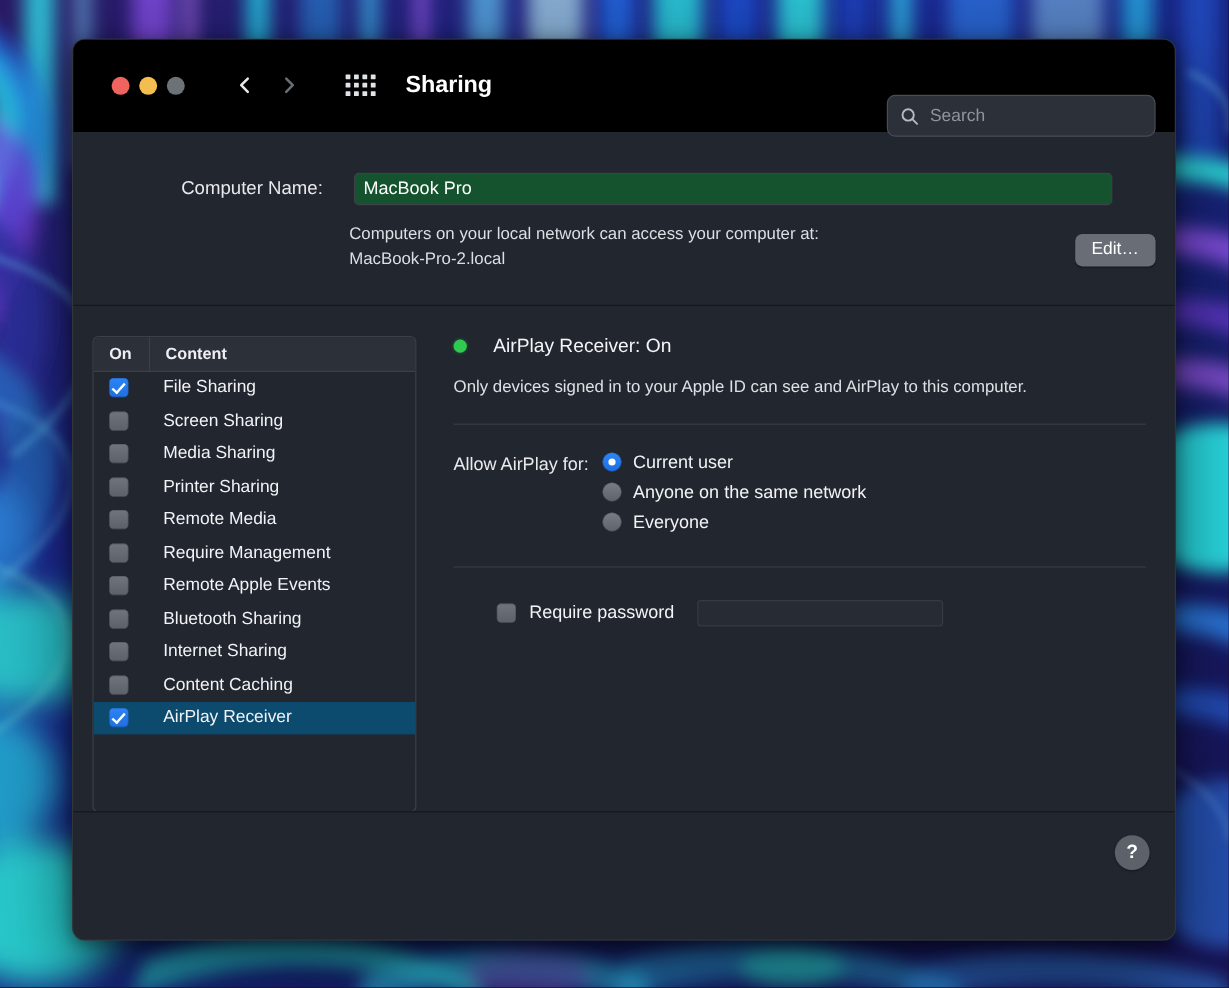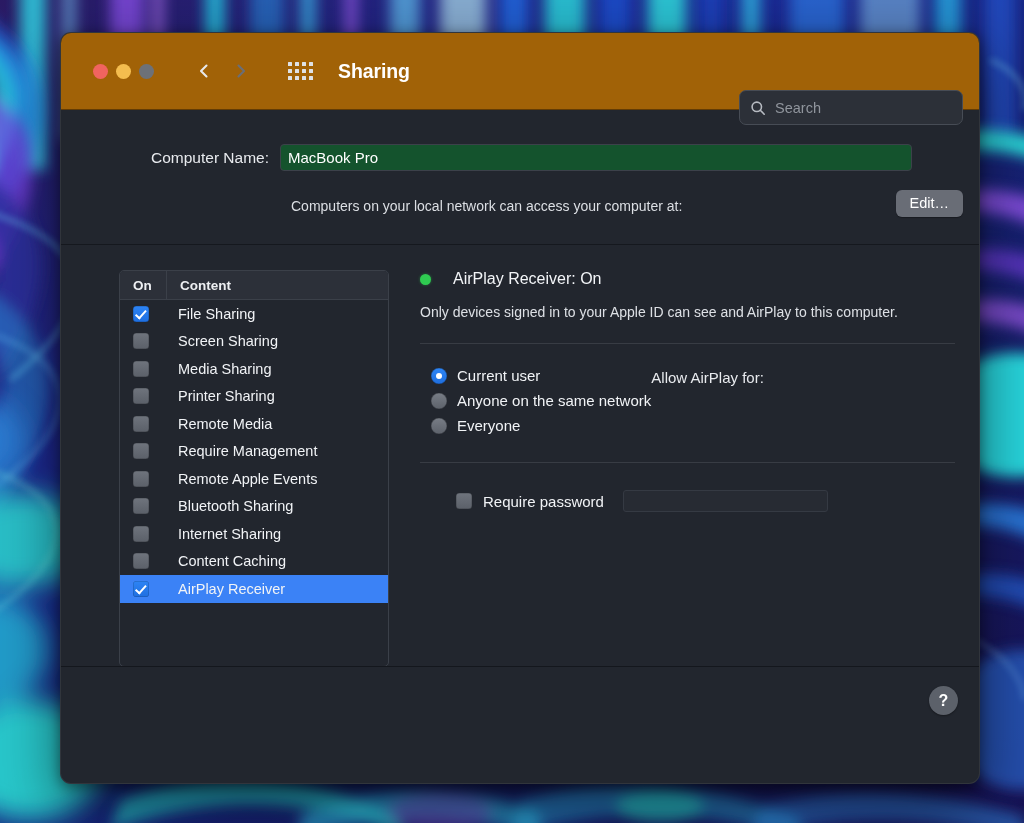--- a/index.html
+++ b/index.html
@@ -36,21 +36,21 @@
     border-radius: 11px;
     background: #22262e;
     box-shadow: 0 22px 60px rgba(0,0,0,0.55), 0 3px 14px rgba(0,0,0,0.45);
     overflow: hidden;
     border: 1px solid rgba(255,255,255,0.07);
   }
 
   
   #titlebar {
     height: 77px;
-    background: #a16207;
+    background: #000000;
     display: flex;
     align-items: center;
     padding: 0 22px 0 22px;
     position: relative;
     border-bottom: 1px solid rgba(0,0,0,0.38);
   }
   .traffic { display: flex; gap: 8px; align-items: center; margin-left: 10px; }
   .light { width: 15px; height: 15px; border-radius: 50%; }
   .light.red    { background: #f0645f; }
   .light.yellow { background: #f4bd4f; }
@@ -70,21 +70,21 @@
     margin-left: 25px;
     font-size: 19.5px;
     font-weight: bold;
     color: #ffffff;
     letter-spacing: -0.1px;
   }
 
   #search-box {
     position: absolute;
     right: 16px;
-    top: 57px;
+    top: 46px;
     width: 224px;
     height: 35px;
     border-radius: 7px;
     background: #2c3038;
     border: 1px solid #474c55;
     display: flex;
     align-items: center;
     padding: 0 10px;
     gap: 9px;
   }
@@ -95,51 +95,51 @@
     font-size: 14.5px; color: #d6d9de; width: 100%;
   }
   #search-input::placeholder { color: #90959d; }
 
   
   #name-section {
     padding: 34px 16px 27px 16px;
     border-bottom: 1px solid #15181e;
     background: #22262e;
   }
-  .row-name { display: flex; align-items: center; }
+  .row-name { display: flex; align-items: center; gap: 15px; }
   #name-label {
     width: 203px; text-align: right; padding-right: 11px;
     font-size: 15.5px; color: #e8eaee;
   }
   #name-field {
     width: 632px; height: 27px;
     background: #14532d;
     border: 1px solid #3c414a;
     border-radius: 4px;
     font-family: "Liberation Sans", sans-serif;
     font-size: 15px; color: #ffffff;
     padding: 0 7px; outline: none;
   }
-  .row-sub { display: flex; align-items: flex-end; margin-top: 13px; }
+  .row-sub { display: flex; align-items: center; margin-top: 13px; }
   #sub-spacer { width: 214px; flex: none; }
   #sub-text { font-size: 14px; color: #dcdfe4; line-height: 1.52; flex: 1; }
   #edit-button {
     flex: none; margin-left: 10px; margin-top: 6px;
     background: #696d76;
     color: #ffffff;
     font-family: "Liberation Sans", sans-serif;
     font-size: 14.5px;
     border: 0; border-radius: 6px;
     padding: 5px 14px 6px 14px;
     box-shadow: 0 1px 1px rgba(0,0,0,0.3);
     cursor: default;
   }
 
   
-  #body-area { display: flex; padding: 25px 16px 0 16px; height: 421px; margin-left: 42px; }
+  #body-area { display: flex; padding: 25px 16px 0 16px; height: 421px; }
 
   
   #service-list {
     width: 270px; flex: none;
     background: #22262e;
     border: 1px solid #3b4049;
     border-radius: 5px;
     overflow: hidden;
     height: 397px;
     display: flex; flex-direction: column;
@@ -153,21 +153,21 @@
   }
   #list-header .h-on { width: 46px; padding-left: 13px; }
   #list-header .h-div { width: 1px; height: 29px; background: #3b4049; }
   #list-header .h-service { padding-left: 13px; }
 
   .service-row {
     display: flex; align-items: center;
     height: 27.5px; flex: none;
     padding-left: 13px;
   }
-  .service-row.selected { background: #3b82f6; }
+  .service-row.selected { background: #0c4a6e; }
   .service-row .cb-wrap { width: 33px; flex: none; }
   .service-row .label { font-size: 14.5px; color: #f1f3f6; padding-left: 12px; }
 
   .checkbox {
     width: 16px; height: 16px; border-radius: 3.5px;
     background: linear-gradient(180deg, #6f747d 0%, #5b6069 100%);
     box-shadow: inset 0 0 0 0.5px rgba(0,0,0,0.28);
     display: block; position: relative;
   }
   .checkbox.on {
@@ -397,20 +397,21 @@
 
   <div id="name-section">
     <div class="row-name">
       <div id="name-label">Computer Name:</div>
       <input id="name-field" type="text" value="MacBook Pro" style="">
     </div>
     <div class="row-sub">
       <div id="sub-spacer"></div>
       <div id="sub-text">
         <div>Computers on your local network can access your computer at:</div>
+        <div>MacBook-Pro-2.local</div>
       </div>
       <button id="edit-button">Edit…</button>
     </div>
   </div>
 
   <div id="body-area">
 
     <div id="service-list">
       <div id="list-header">
         <div class="h-on">On</div>
@@ -490,35 +491,35 @@
     <div id="detail">
       <div class="status-row">
         <span class="status-dot"></span>
         <span id="status-text">AirPlay Receiver: On</span>
       </div>
       <div id="status-desc">Only devices signed in to your Apple ID can see and AirPlay to this computer.</div>
 
       <div class="divider"></div>
 
       <div id="allow-block">
+        <div id="allow-label">Allow AirPlay for:</div>
         <div id="radio-group">
             <div class="radio-row">
               <span class="radio on"></span>
               <span class="radio-label">Current user</span>
             </div>
             <div class="radio-row">
               <span class="radio"></span>
               <span class="radio-label">Anyone on the same network</span>
             </div>
             <div class="radio-row">
               <span class="radio"></span>
               <span class="radio-label">Everyone</span>
             </div>
           </div>
-        <div id="allow-label">Allow AirPlay for:</div>
       </div>
 
       <div class="divider" style="margin-top:28px;"></div>
 
       <div id="pass-row">
         <span id="pass-check"></span>
         <span id="pass-label">Require password</span>
         <input id="pass-field" type="password" disabled="" value="" style="">
       </div>
     </div>

